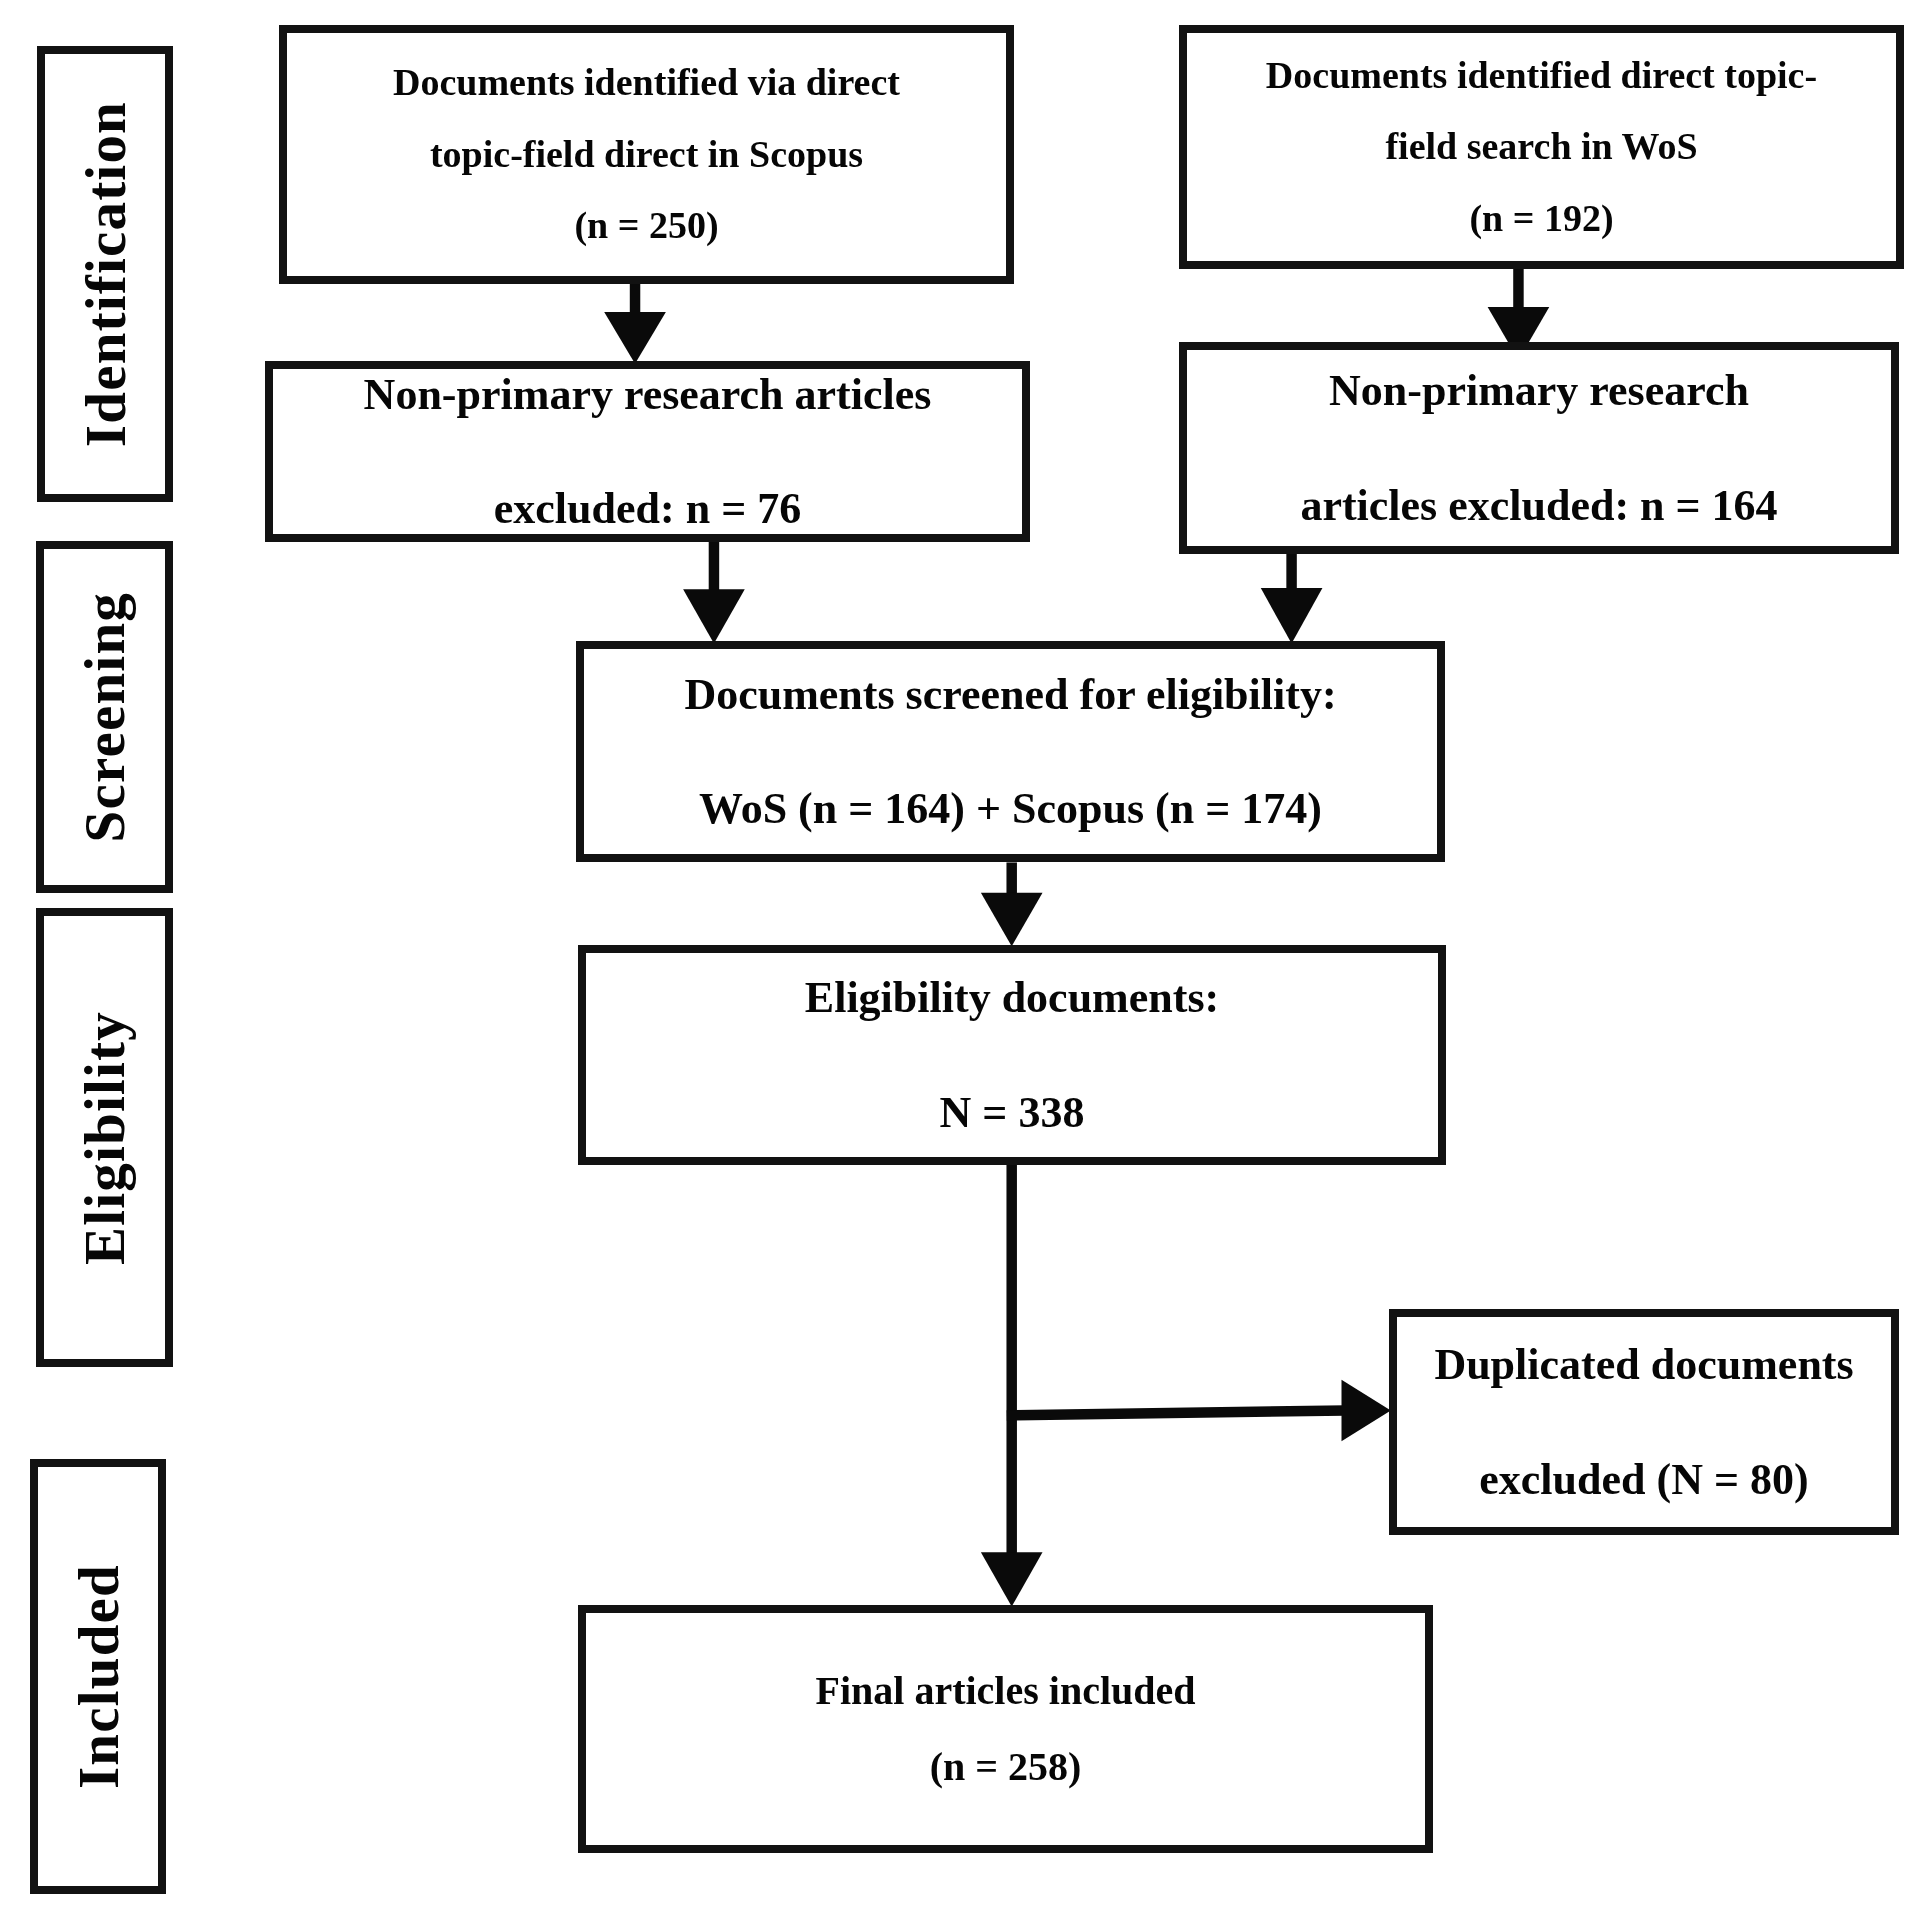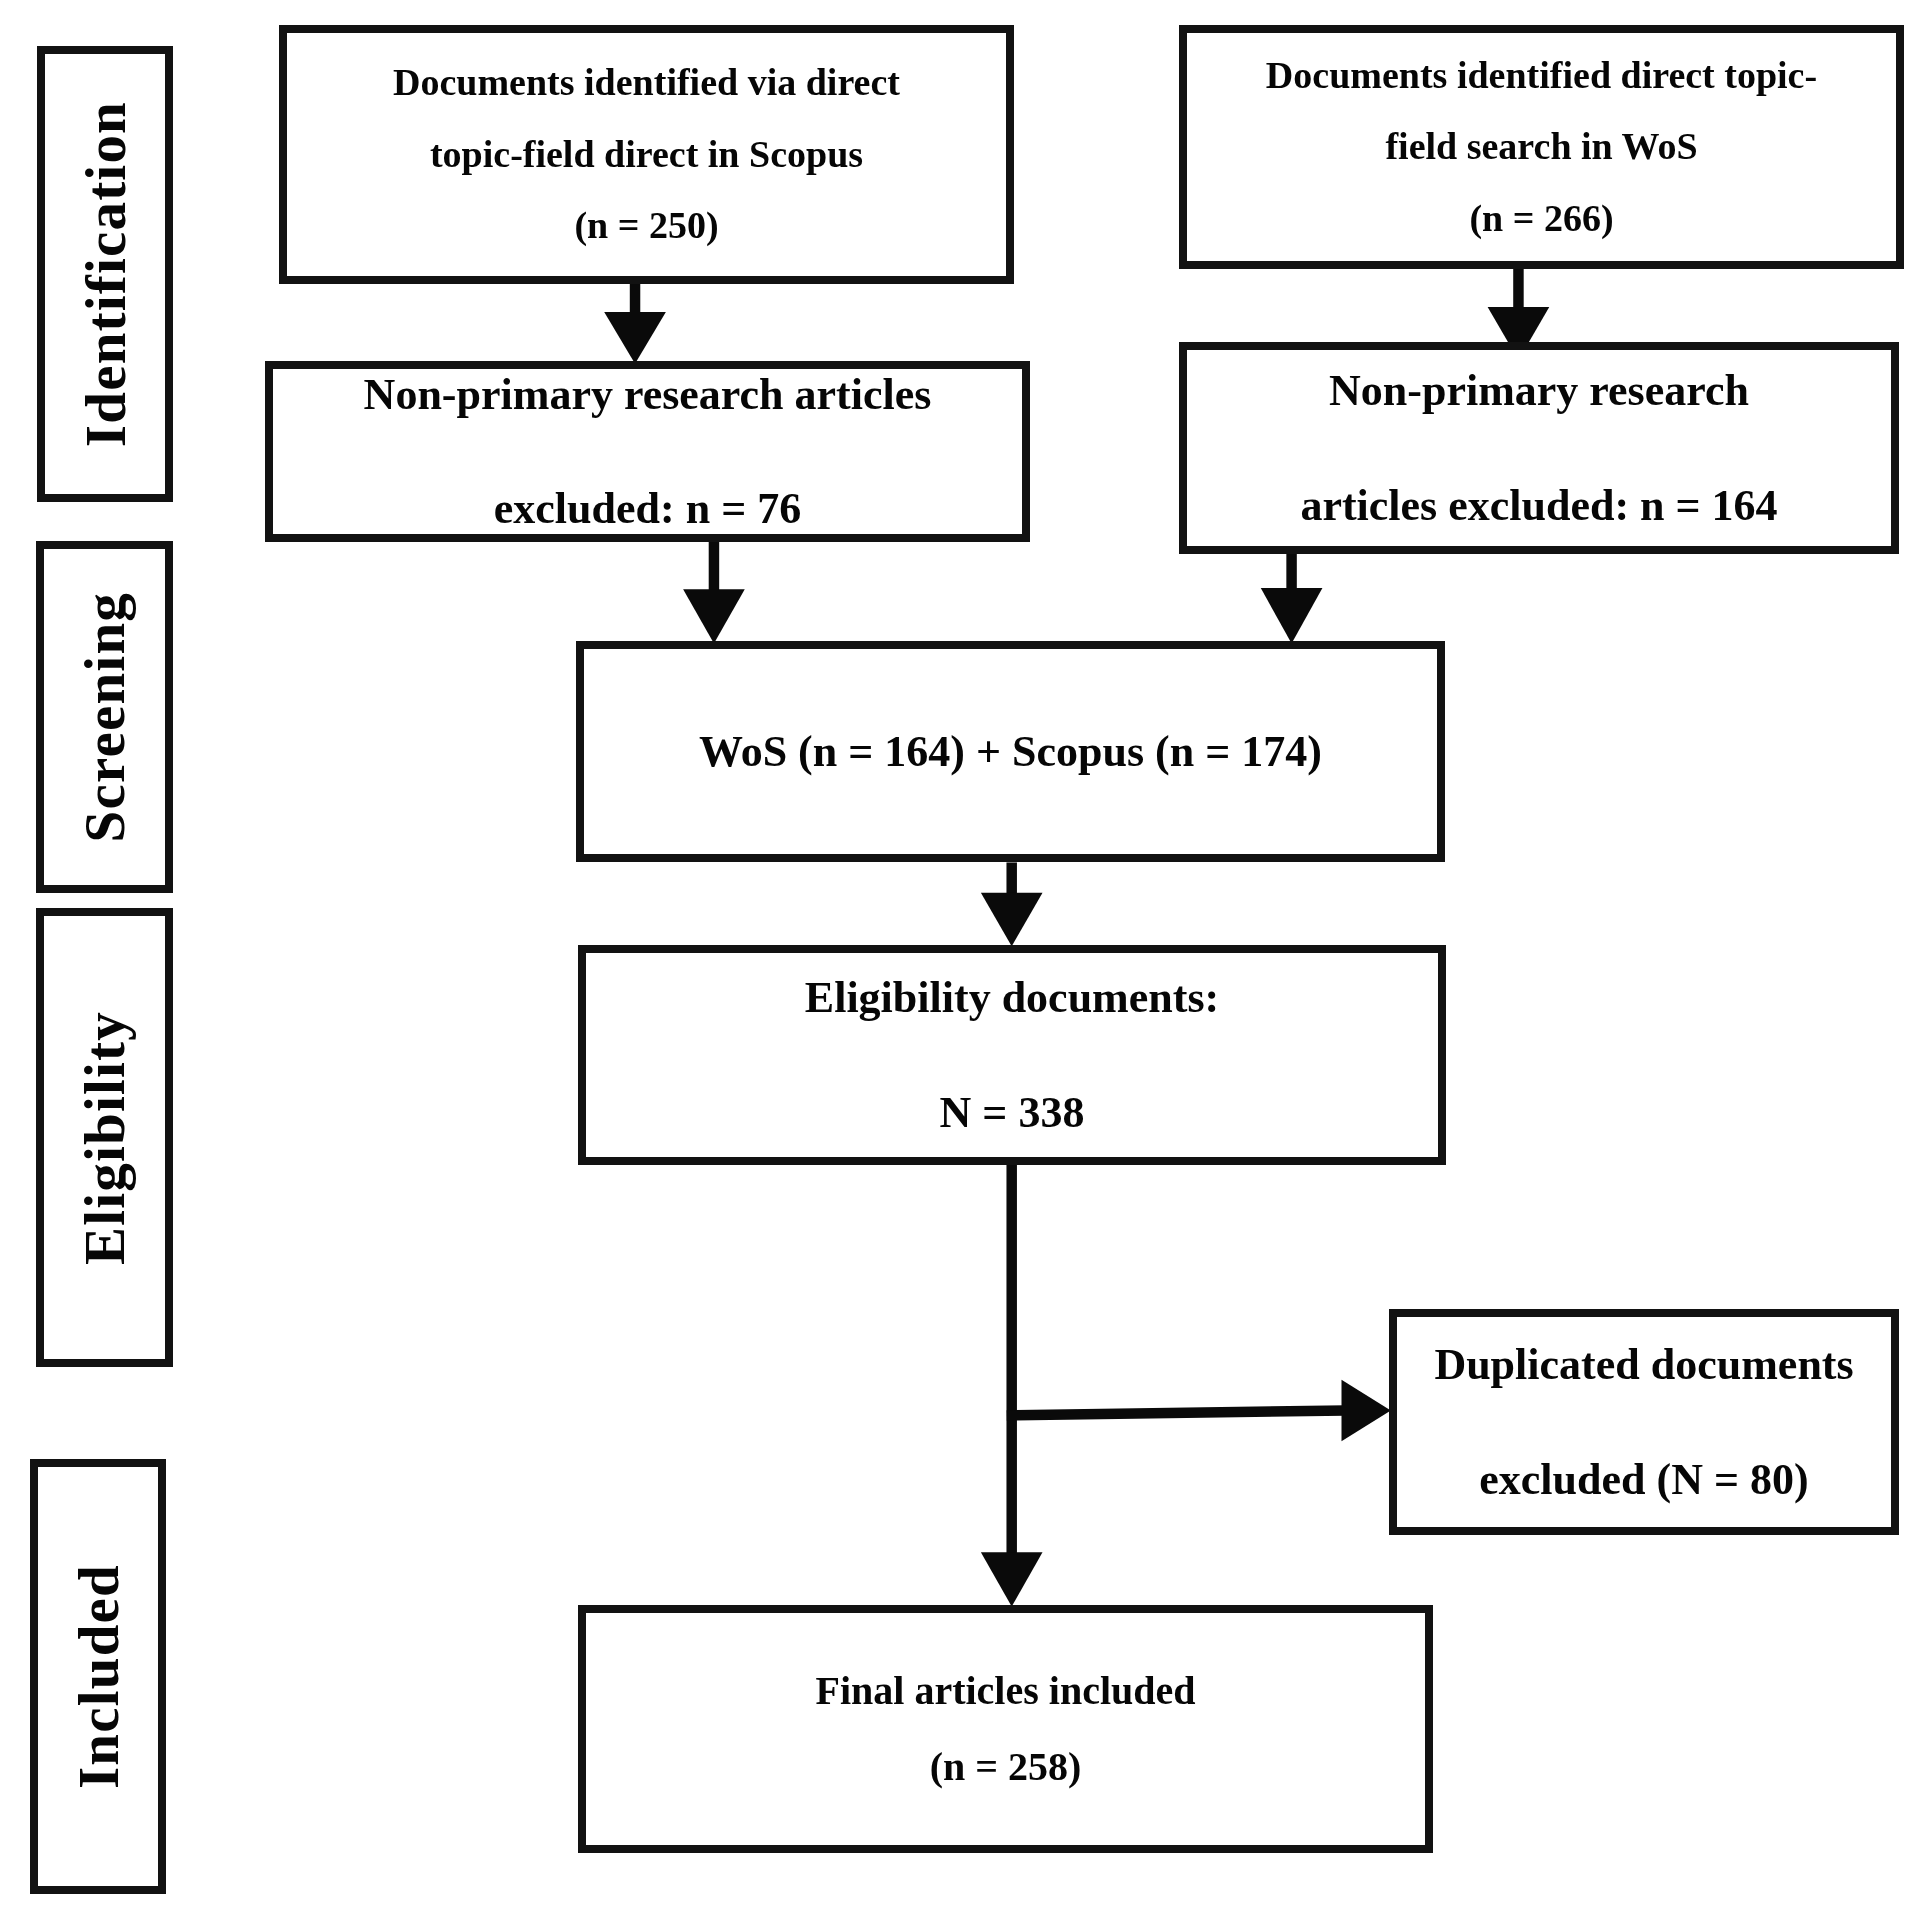--- a/index.html
+++ b/index.html
@@ -128,34 +128,35 @@
 
   <div class="box fs-top" style="left:279px; top:25px; width:735px; height:259px">
     <div class="ln">Documents identified via direct</div>
     <div class="ln">topic-field direct in Scopus</div>
     <div class="ln">(n = 250)</div>
   </div>
 
   <div class="box fs-top" style="left:1179px; top:25px; width:725px; height:244px">
     <div class="ln">Documents identified direct topic-</div>
     <div class="ln">field search in WoS</div>
-    <div class="ln">(n = 266)</div>
+    <div class="ln">(n = 192)</div>
   </div>
 
   <div class="box fs-mid" style="left:265px; top:361px; width:765px; height:181px">
     <div class="ln">Non-primary research articles</div>
     <div class="ln">excluded: n = 76</div>
   </div>
 
   <div class="box fs-mid" style="left:1179px; top:342px; width:720px; height:212px">
     <div class="ln">Non-primary research</div>
     <div class="ln">articles excluded: n = 164</div>
   </div>
 
   <div class="box fs-mid" style="left:576px; top:641px; width:869px; height:221px">
+    <div class="ln">Documents screened for eligibility:</div>
     <div class="ln">WoS (n = 164) + Scopus (n = 174)</div>
   </div>
 
   <div class="box fs-mid" style="left:578px; top:945px; width:868px; height:220px">
     <div class="ln">Eligibility documents:</div>
     <div class="ln">N = 338</div>
   </div>
 
   <div class="box fs-mid" style="left:1389px; top:1309px; width:510px; height:226px">
     <div class="ln">Duplicated documents</div>

